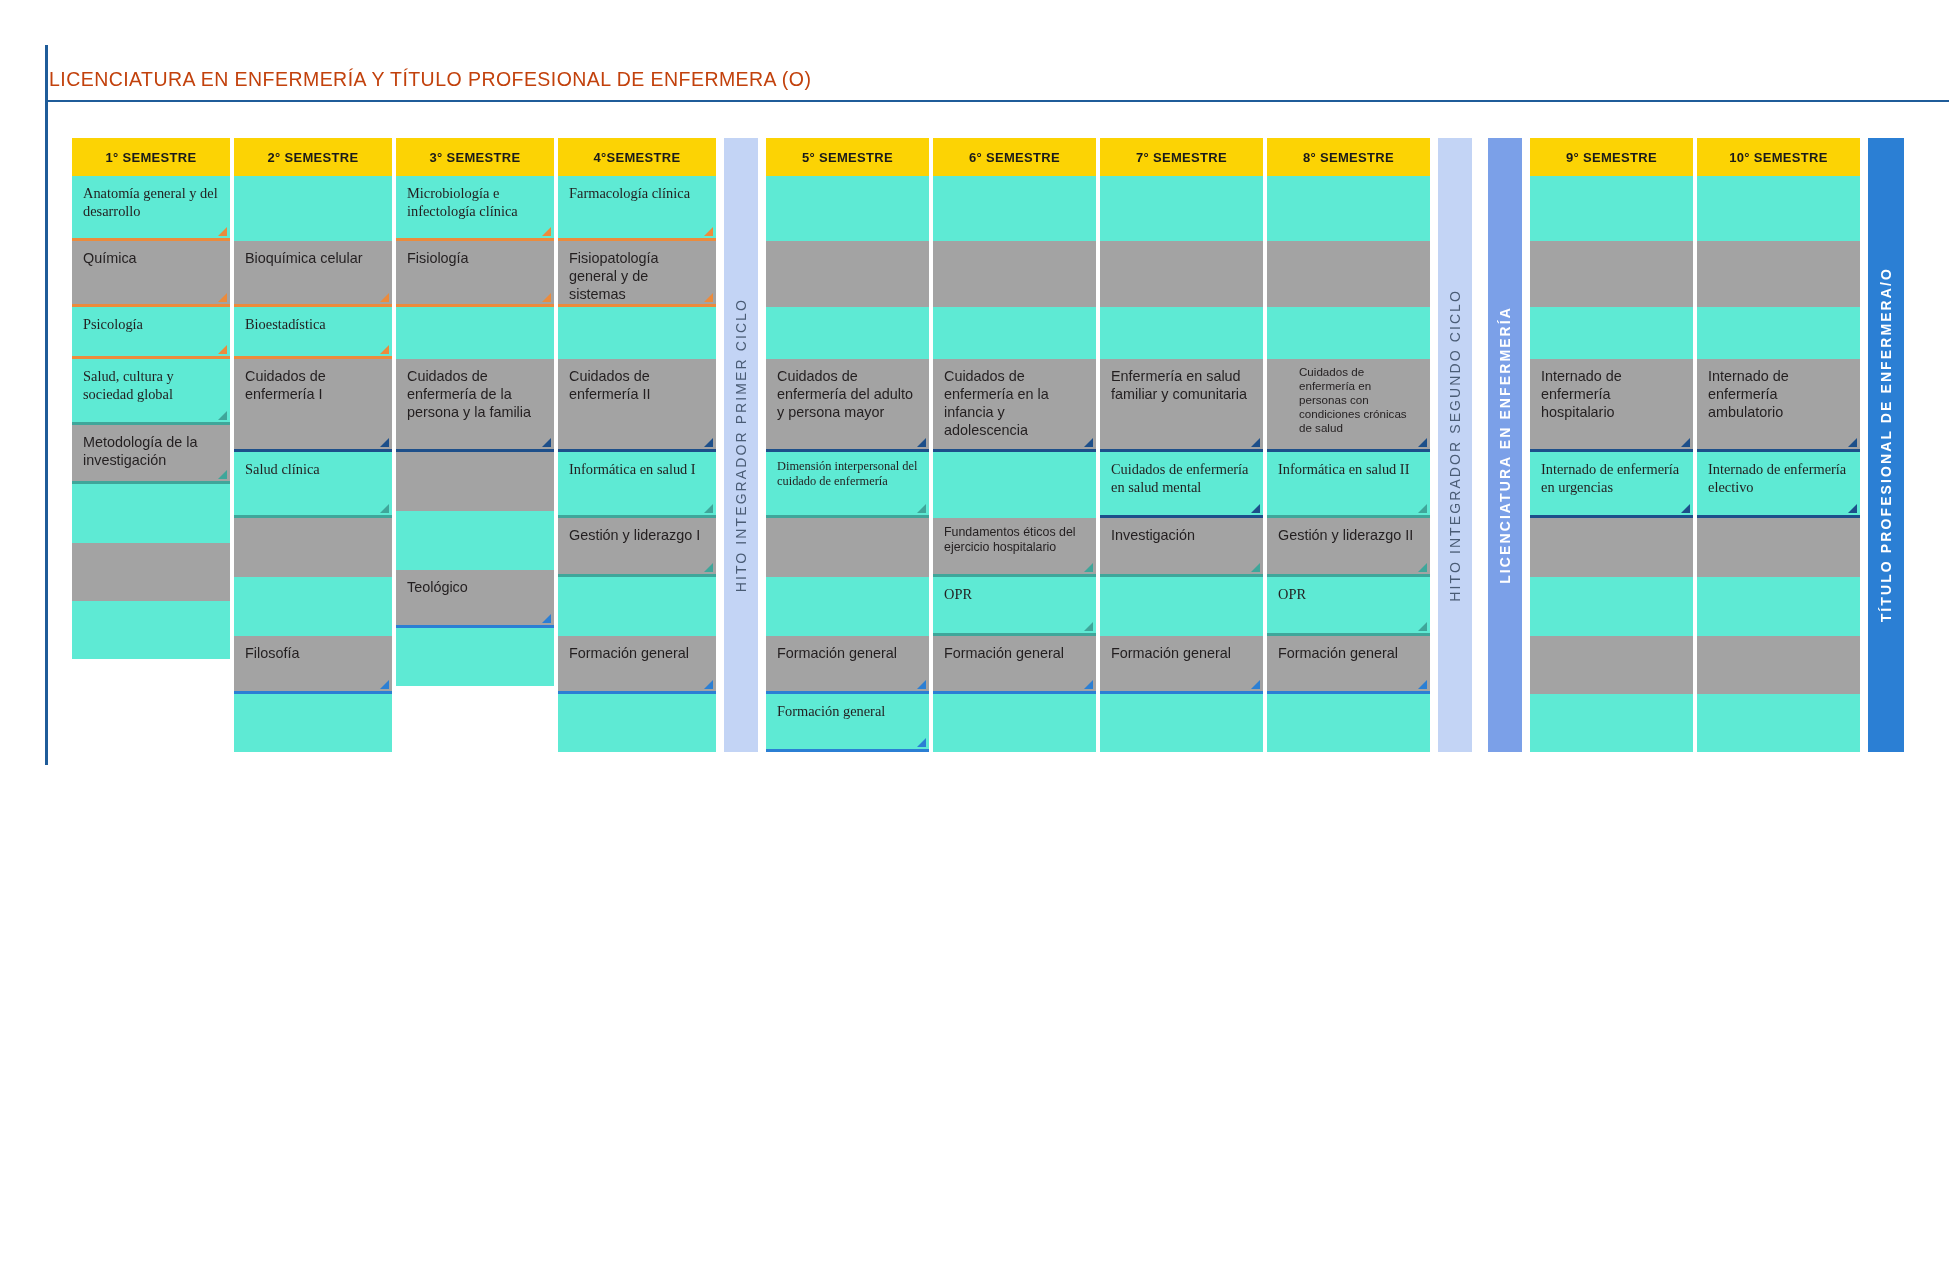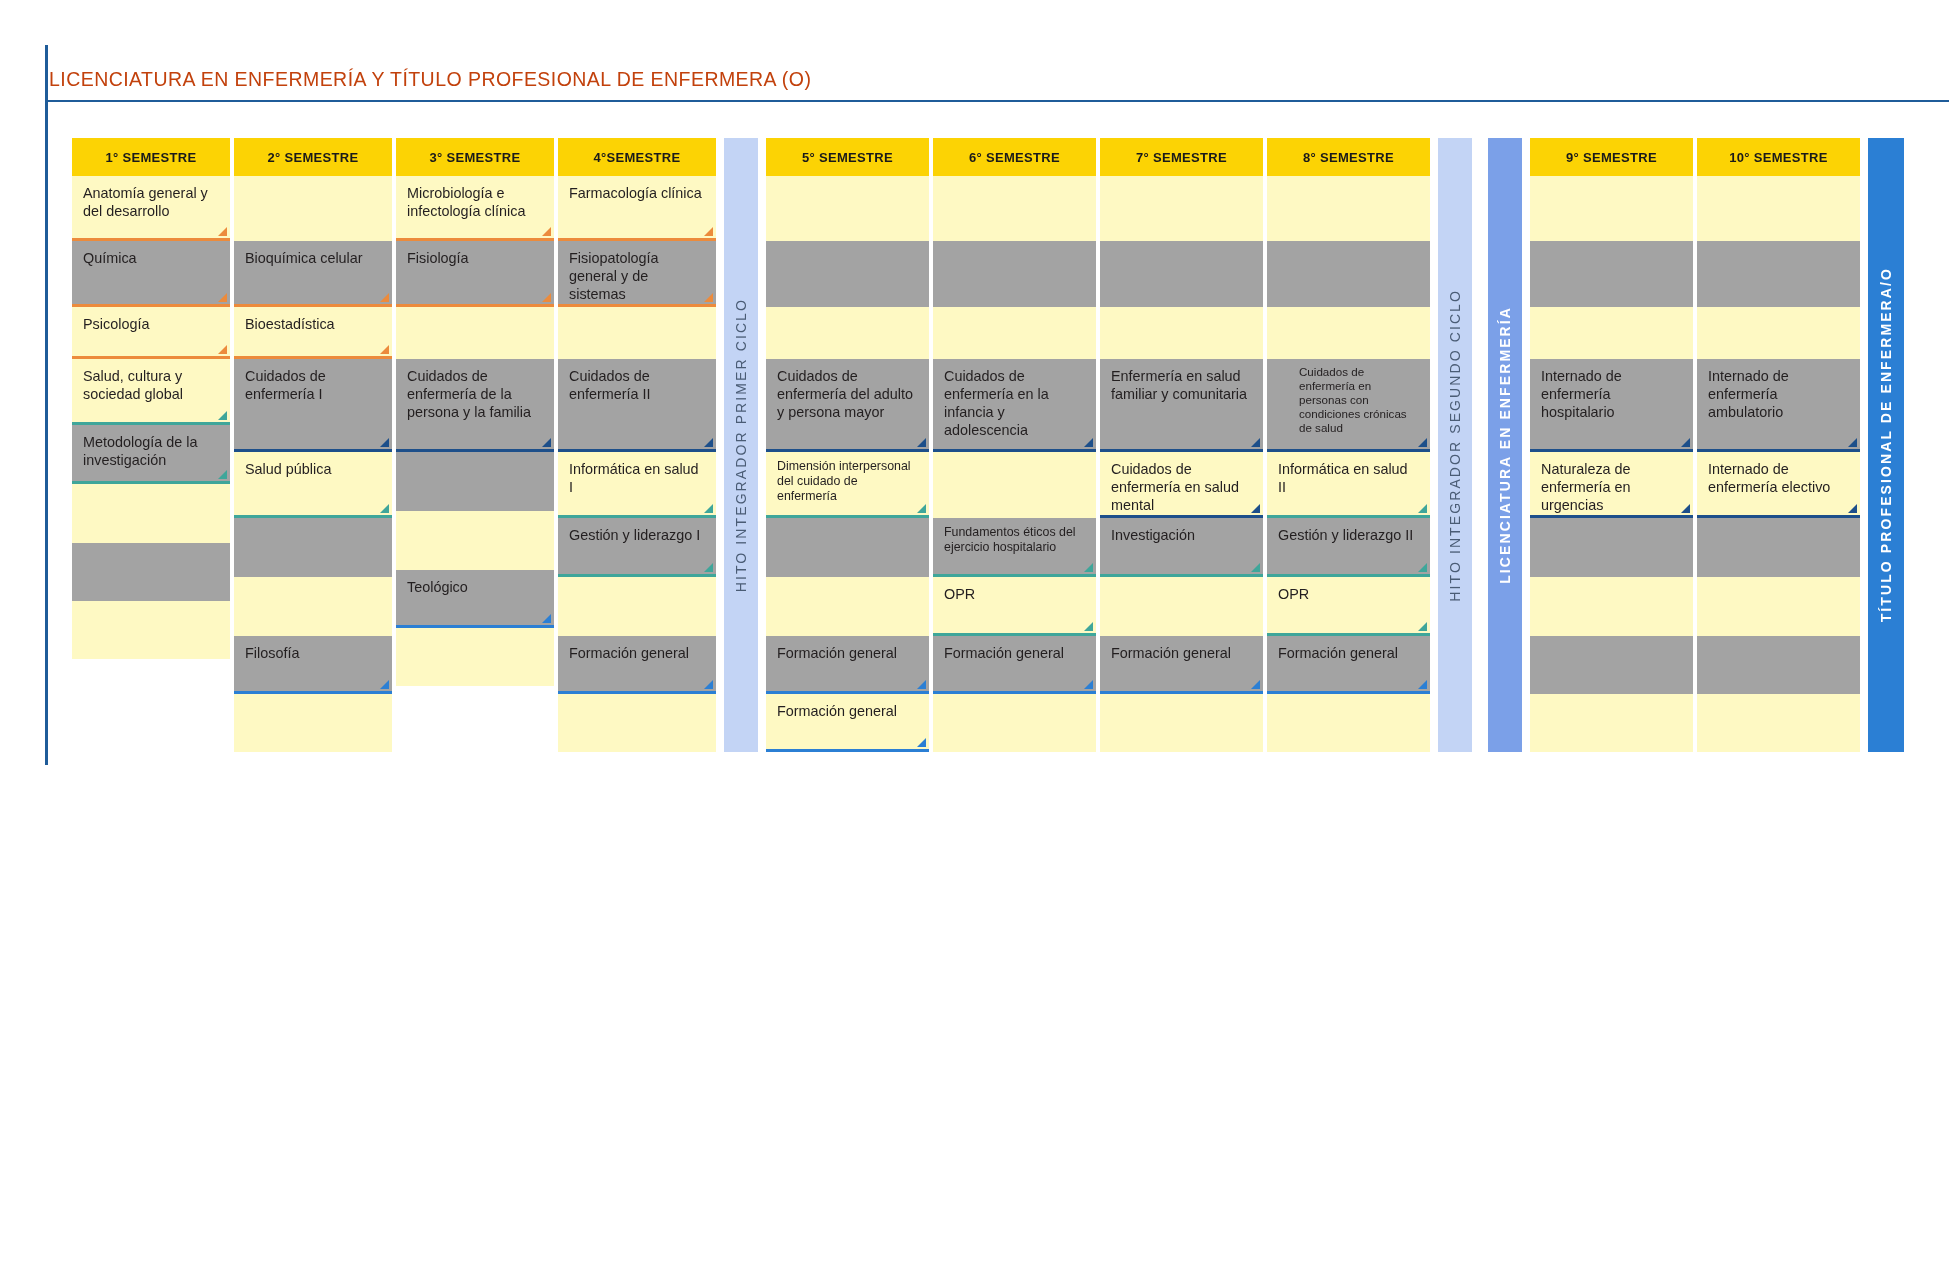--- a/index.html
+++ b/index.html
@@ -35,21 +35,21 @@
     height:38px;background:#fcd304;color:#1a1a1a;
     font-size:13px;font-weight:700;letter-spacing:.3px;
     display:flex;align-items:center;justify-content:center;
     text-align:center;
   }
 
   
   .slots{display:flex;flex-direction:column;}
 
   .slot{position:relative;box-sizing:border-box;}
-  .slot.bandA{background:#fef9c3;}
+  .slot.bandA{background:#5eead4;font-family:Liberation Serif, serif;}
   .slot.bandB{background:#a3a3a3;}
 
   .card{
     position:absolute;left:0;right:0;top:0;bottom:0;
     box-sizing:border-box;
     padding:9px 11px 0 11px;
     font-size:14.4px;line-height:1.24;color:#231f20;
     overflow:hidden;
   }
   .card.sm{font-size:12.4px;line-height:1.2;padding-top:7px;}
@@ -155,21 +155,21 @@
           </div>
           <div class="slot bandB" style="height: 93px;">
             <div class="card c-navy">
               <div>Cuidados de enfermería I</div>
               <span class="tri"></span>
               <span class="rule"></span>
             </div>
           </div>
           <div class="slot bandA" style="height: 66px;">
             <div class="card c-teal">
-              <div>Salud pública</div>
+              <div>Salud clínica</div>
               <span class="tri"></span>
               <span class="rule"></span>
             </div>
           </div>
           <div class="slot bandB" style="height: 59px;"></div>
           <div class="slot bandA" style="height: 59px;"></div>
           <div class="slot bandB" style="height: 58px;">
             <div class="card c-blue">
               <div>Filosofía</div>
               <span class="tri"></span>
@@ -441,21 +441,21 @@
           <div class="slot bandA" style="height: 52px;"></div>
           <div class="slot bandB" style="height: 93px;">
             <div class="card c-navy">
               <div>Internado de enfermería hospitalario</div>
               <span class="tri"></span>
               <span class="rule"></span>
             </div>
           </div>
           <div class="slot bandA" style="height: 66px;">
             <div class="card c-navy">
-              <div>Naturaleza de enfermería en urgencias</div>
+              <div>Internado de enfermería en urgencias</div>
               <span class="tri"></span>
               <span class="rule"></span>
             </div>
           </div>
           <div class="slot bandB" style="height: 59px;"></div>
           <div class="slot bandA" style="height: 59px;"></div>
           <div class="slot bandB" style="height: 58px;"></div>
           <div class="slot bandA" style="height: 58px;"></div>
         </div>
       </div>

